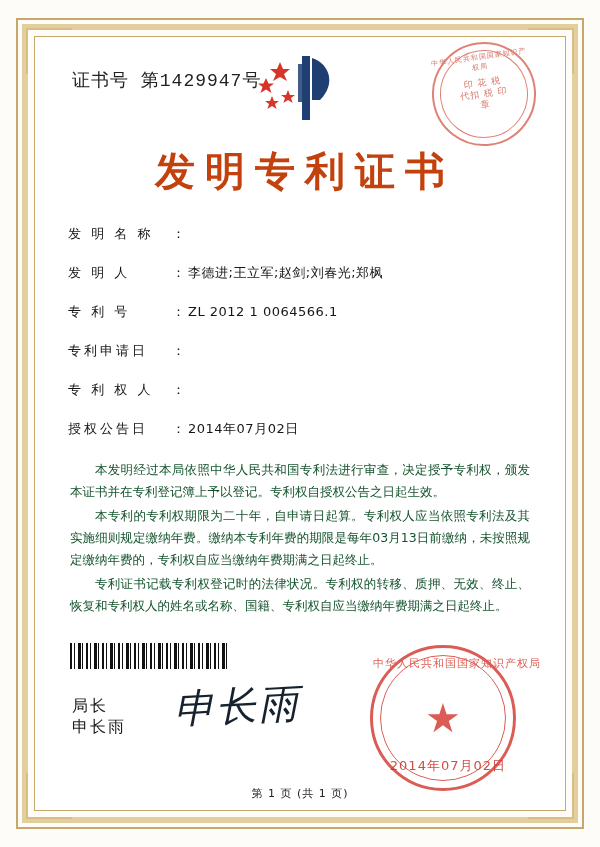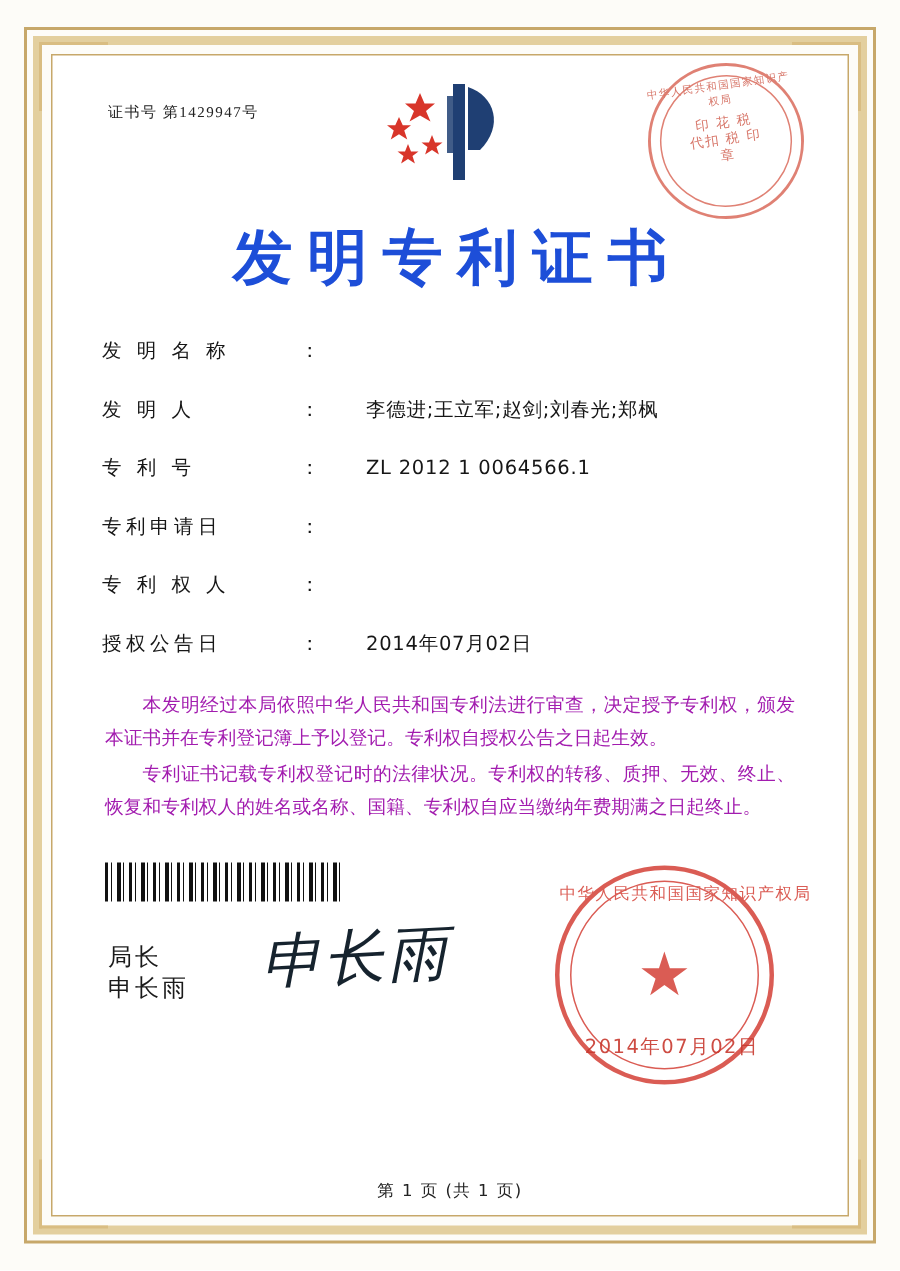--- a/index.html
+++ b/index.html
@@ -64,24 +64,24 @@
 
   
   .top-row {
     position: relative;
     height: 86px;
   }
   .cert-number {
     position: absolute;
     left: 16px;
     top: 22px;
-    font-size: 10px;
+    font-size: 18px;
     letter-spacing: 1px;
     color: #222;
-    font-family: Liberation Serif, serif;
+    font-family: Liberation Mono, monospace;
   }
   .logo {
     position: absolute;
     left: 50%;
     top: 4px;
     transform: translateX(-50%);
     width: 120px;
     height: 78px;
   }
   .logo svg { display: block; }
@@ -123,36 +123,35 @@
     font-size: 8px;
   }
 
   
   .title {
     text-align: center;
     font-family: Liberation Mono, monospace;
     font-size: 40px;
     font-weight: bold;
     letter-spacing: 10px;
-    color: #1d4ed8;
+    color: #c2410c;
     margin: 12px 0 10px 0;
     padding-left: 10px;
   }
 
   
   .fields {
     margin: 26px 6px 0 12px;
   }
   .field-row {
     display: flex;
     align-items: baseline;
     margin-bottom: 21px;
     font-size: 13px;
     color: #161616;
-    gap: 28px;
   }
   .field-label {
     width: 104px;
     flex: 0 0 104px;
     letter-spacing: 3px;
     white-space: nowrap;
   }
   .field-colon {
     flex: 0 0 10px;
     margin-right: 3px;
@@ -160,21 +159,21 @@
   .field-value {
     flex: 1 1 auto;
     letter-spacing: .5px;
   }
 
   
   .paragraphs {
     margin: 20px 14px 0 14px;
     font-size: 12.5px;
     line-height: 22px;
-    color: #a21caf;
+    color: #14532d;
     text-align: justify;
   }
   .paragraphs p {
     margin: 0 0 2px 0;
     text-indent: 2em;
   }
 
   
   .bottom {
     position: relative;
@@ -344,20 +343,21 @@
       <div class="field-row">
         <span class="field-label">授权公告日</span>
         <span class="field-colon">：</span>
         <span class="field-value">2014年07月02日</span>
       </div>
 
     </div>
 
     <div class="paragraphs">
       <p>本发明经过本局依照中华人民共和国专利法进行审查，决定授予专利权，颁发本证书并在专利登记簿上予以登记。专利权自授权公告之日起生效。</p>
+      <p>本专利的专利权期限为二十年，自申请日起算。专利权人应当依照专利法及其实施细则规定缴纳年费。缴纳本专利年费的期限是每年03月13日前缴纳，未按照规定缴纳年费的，专利权自应当缴纳年费期满之日起终止。</p>
       <p>专利证书记载专利权登记时的法律状况。专利权的转移、质押、无效、终止、恢复和专利权人的姓名或名称、国籍、专利权自应当缴纳年费期满之日起终止。</p>
     </div>
 
     <div class="bottom">
       <div class="barcode"></div>
 
       <div class="director-block">
         <div>局长</div>
         <div>申长雨</div>
       </div>

